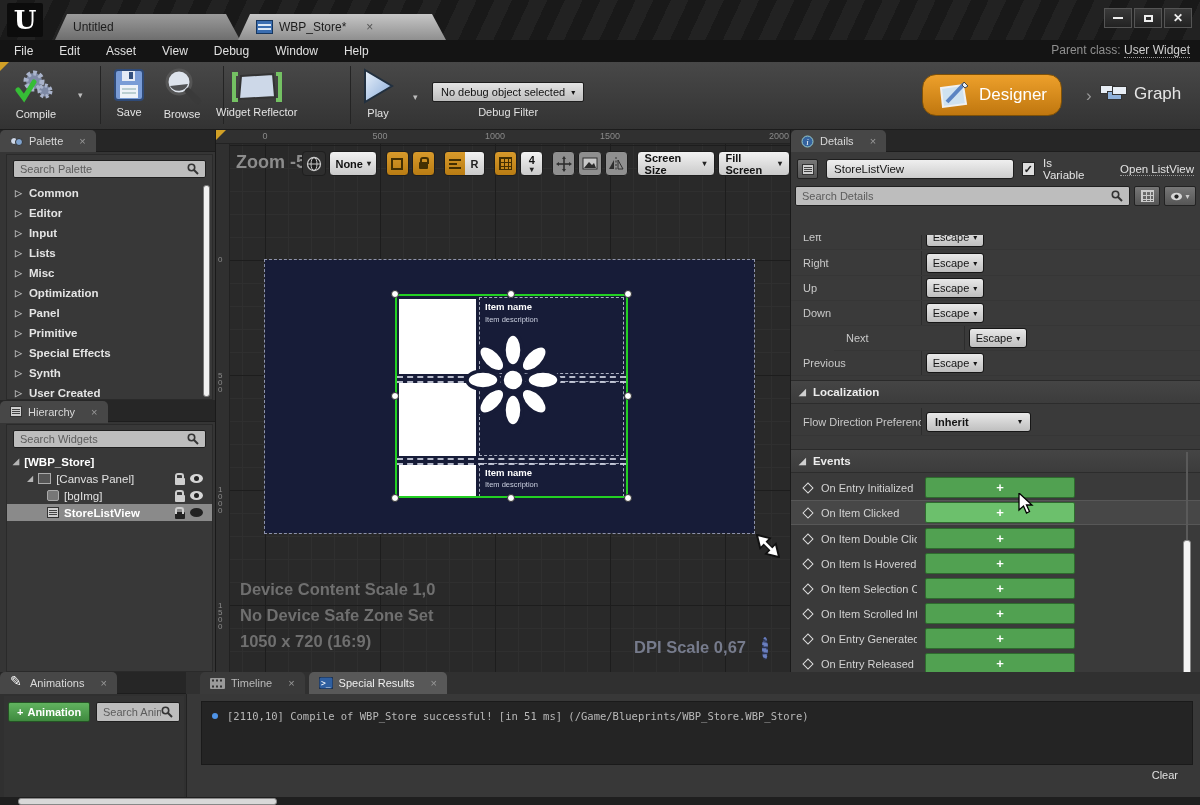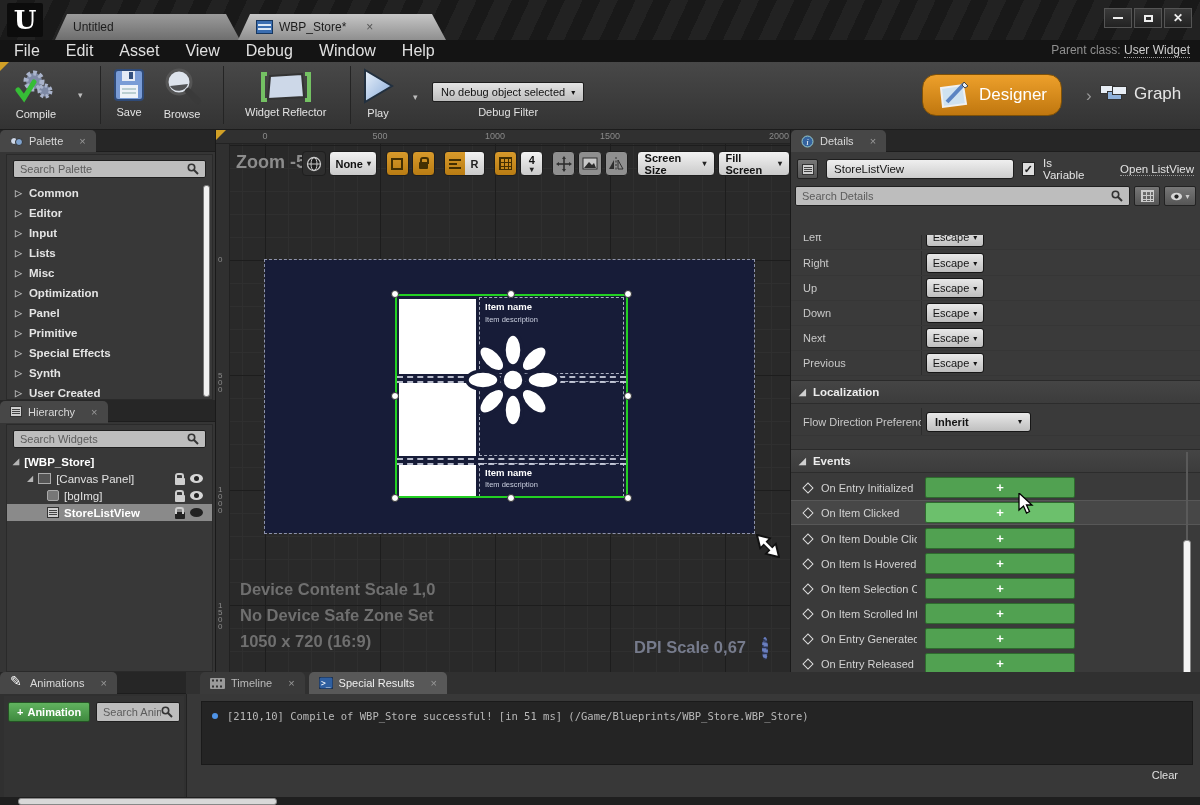--- a/index.html
+++ b/index.html
@@ -30,21 +30,21 @@
   .winbtns { right:8px; top:8px; display:flex; gap:2px; }
   .winbtn { width:28px; height:20px; background:linear-gradient(#3a3a3a,#222);
     border:1px solid #555; display:flex; align-items:center; justify-content:center; color:#eee; }
   .winbtn .bar { width:10px; height:2px; background:#eee; }
   .winbtn .box { width:9px; height:7px; border:2px solid #eee; }
   .winbtn .x { font-size:12px; font-weight:bold; }
 
   
   #menubar { left:0; top:40px; width:1200px; height:22px; background:#141414;
     display:flex; align-items:center; padding-left:14px; gap:26px; }
-  .menu-item { color:#e0e0e0; font-size:16px; }
+  .menu-item { color:#e0e0e0; font-size:12px; }
   #parentclass { position:absolute; right:10px; top:3px; color:#8f8f8f; font-size:12px; }
   #parentclass b { color:#cfcfcf; font-weight:normal; border-bottom:1px dotted #9a9a9a; }
 
   
   #toolbar { left:0; top:62px; width:1200px; height:68px;
     background:linear-gradient(#484848,#333); border-bottom:1px solid #1c1c1c; }
   #toolbar .corner { position:absolute; left:0; top:0; width:0; height:0;
     border-top:9px solid #d1a026; border-right:9px solid transparent; }
   .tool { position:absolute; display:flex; flex-direction:column; align-items:center; gap:2px; }
   .tool .cap { color:#e3e3e3; font-size:11px; white-space:nowrap; }
@@ -311,21 +311,21 @@
     <div class="tool" style="left:160px; top:4px;">
       <svg width="44" height="40" viewBox="0 0 44 40">
         <circle cx="19" cy="16" r="12" fill="#dde3ec" stroke="#555" stroke-width="3"></circle>
         <path d="M10 20 a10 10 0 0 0 18 -2" fill="#222" opacity="0.75"></path>
         <line x1="28" y1="25" x2="38" y2="35" stroke="#3a3a3a" stroke-width="6" stroke-linecap="round"></line>
       </svg>
       <span class="cap">Browse</span>
     </div>
     <div class="tsep" style="left:223px;"></div>
 
-    <div class="tool" style="left:245px; top:8px;text-align:right;">
+    <div class="tool" style="left:216px; top:8px;text-align:right;">
       <svg width="50" height="34" viewBox="0 0 50 34">
         <path d="M6 4 h-4 v26 h4 M44 4 h4 v26 h-4" fill="none" stroke="#74c163" stroke-width="4"></path>
         <polygon points="9,6 41,4 43,27 7,29" fill="#cdd8e8" stroke="#333" stroke-width="2"></polygon>
       </svg>
       <span class="cap">Widget Reflector</span>
     </div>
     <div class="tsep" style="left:350px;"></div>
 
     <div class="tool" style="left:360px; top:5px;">
       <svg width="36" height="38" viewBox="0 0 36 38">
@@ -718,21 +718,21 @@
               <span class="caret">▾</span>
             </span>
         </div>
         <div class="prop-row" style="top:66px;">
           <span class="prop-label">Down</span>
           <span class="escape-btn">
               <span>Escape</span>
               <span class="caret">▾</span>
             </span>
         </div>
-        <div class="prop-row" style="top:91px;">
+        <div class="prop-row" style="top:91px;margin-left:43px;">
           <span class="prop-label">Next</span>
           <span class="escape-btn">
               <span>Escape</span>
               <span class="caret">▾</span>
             </span>
         </div>
         <div class="prop-row" style="top:116px;">
           <span class="prop-label">Previous</span>
           <span class="escape-btn">
               <span>Escape</span>

